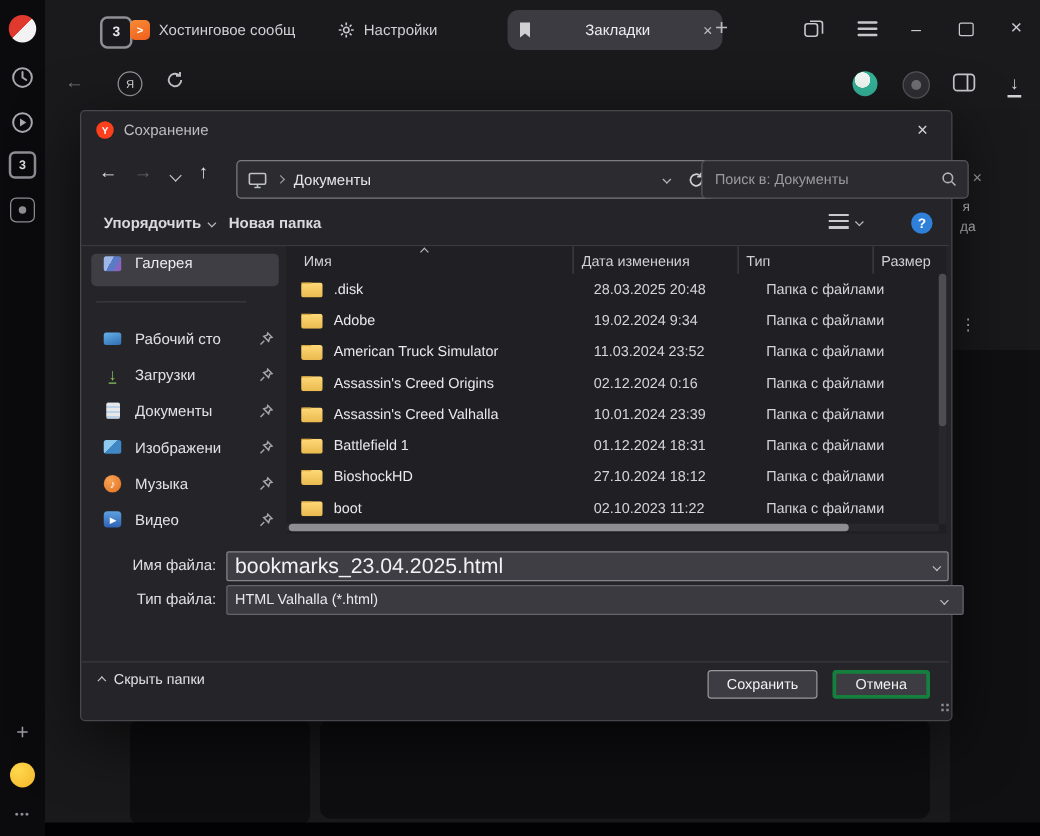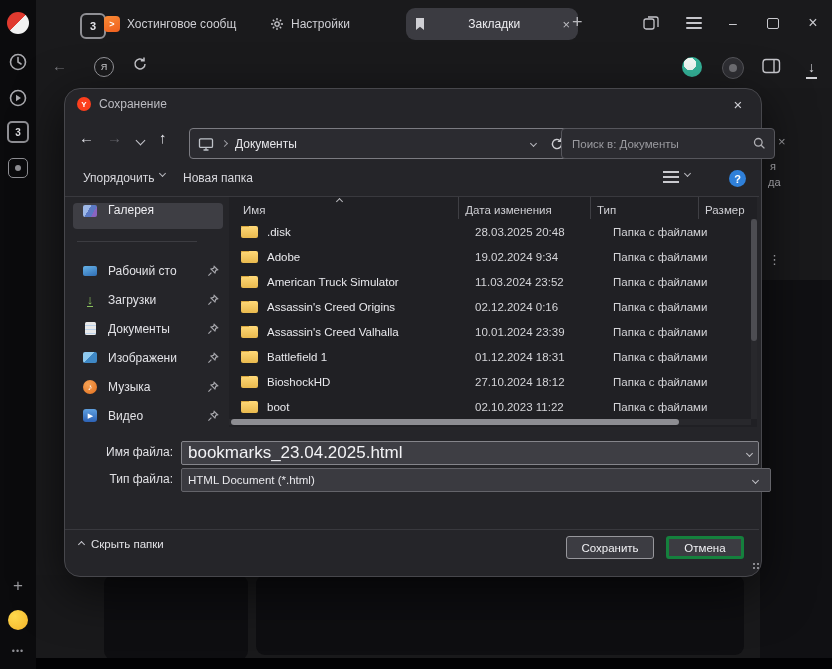--- a/index.html
+++ b/index.html
@@ -43,32 +43,32 @@
   .extcirc2::before{content:"";width:8px;height:8px;border-radius:50%;background:#6f6f74;}
   .dl{position:relative;color:#d2d2d6;font-size:14px;line-height:14px;}
   .dl::after{content:"";position:absolute;left:-2px;right:-2px;bottom:-4px;height:1.6px;background:#d2d2d6;}
 
   
   .frag-col{left:760px;top:88px;width:72px;height:581px;background:#19191b;}
   .frag-panel{position:absolute;left:0;top:192px;width:72px;height:380px;background:#101013;}
   .card{position:absolute;background:#0e0e11;border-radius:9px;}
 
   
-  .dialog{left:64px;top:88px;width:696px;height:487px;background:#252529;border:1px solid #47474c;border-radius:16px;
+  .dialog{left:64px;top:88px;width:696px;height:487px;background:#252529;border:1px solid #47474c;border-radius:4px;
           box-shadow:0 14px 50px rgba(0,0,0,.65);z-index:10;font-size:12px;}
   .dlg-title{left:34px;top:8px;font-size:12px;color:#bcbcc2;}
   .ylogo{left:12px;top:8px;width:14px;height:14px;border-radius:50%;background:#fc3f1d;display:flex;align-items:center;justify-content:center;color:#fff;font-size:8px;font-weight:700;}
   .ylogo::before{content:"Y";}
   .dlg-close{right:2px;top:0;width:42px;height:30px;display:flex;align-items:center;justify-content:center;color:#cfcfd4;font-size:15px;}
   .navbtn{top:40px;font-size:15px;color:#e3e3e8;}
   .crumbbar{left:124px;top:39px;width:366px;height:29px;background:#2b2b30;border:1px solid #7b7b81;border-radius:4px;display:flex;align-items:center;padding:0 8px;gap:8px;color:#e6e6ea;}
   .searchbox{left:496px;top:39px;width:196px;height:29px;background:#2b2b30;border:1px solid #56565c;border-radius:4px;display:flex;align-items:center;padding:0 8px;}
   .searchbox input{flex:1;background:transparent;border:none;outline:none;color:#e6e6ea;font-size:11.5px;font-family:inherit;min-width:0;}
   .searchbox input::placeholder{color:#9b9ba0;}
-  .toolbtn{top:82px;display:flex;align-items:flex-start;gap:6px;font-size:12px;color:#d9d9de;}
+  .toolbtn{top:82px;display:flex;align-items:center;gap:6px;font-size:12px;color:#d9d9de;font-weight:bold;}
   .viewic{width:16px;height:13px;background:repeating-linear-gradient(180deg,#c9c9ce 0 2px,transparent 2px 5px);}
   .help{width:17px;height:17px;border-radius:50%;background:#2f80d9;color:#fff;font-size:11px;font-weight:700;display:flex;align-items:center;justify-content:center;}
   .help::before{content:"?";}
   .hsep{left:0;top:107px;width:694px;height:1px;background:#39393e;}
 
   
   .gal-item{left:8px;top:114px;width:142px;height:26px;background:#3e3e44;border-radius:4px;display:flex;align-items:flex-start;padding-left:8px;gap:0;color:#ececf0;}
   .places{left:8px;top:167px;width:150px;display:flex;flex-direction:column;}
   .place{height:29px;display:flex;align-items:center;padding-left:8px;color:#e2e2e6;font-size:12px;}
   .place .pl-label{flex:1;white-space:nowrap;overflow:hidden;}
@@ -485,21 +485,21 @@
         </div>
     </div>
 
     <span class="abs flabel" style="left:0;top:356px;">Имя файла:</span>
     <div class="abs fninput">
       <input value="bookmarks_23.04.2025.html" style="">
       <span class="cv sm combo-cv"></span>
     </div>
     <span class="abs flabel" style="left:0;top:383px;">Тип файла:</span>
     <div class="abs ftselect">
-      <span>HTML Document (*.html)</span>
+      <span>HTML Valhalla (*.html)</span>
       <span class="cv sm combo-cv"></span>
     </div>
 
     <div class="abs fsep"></div>
     <div class="abs hidef">
       <span class="cv up sm" style="color:#c6c6cc;"></span>
       <span>Скрыть папки</span>
     </div>
     <button class="btn save">Сохранить</button>
     <button class="btn cancel">Отмена</button>

